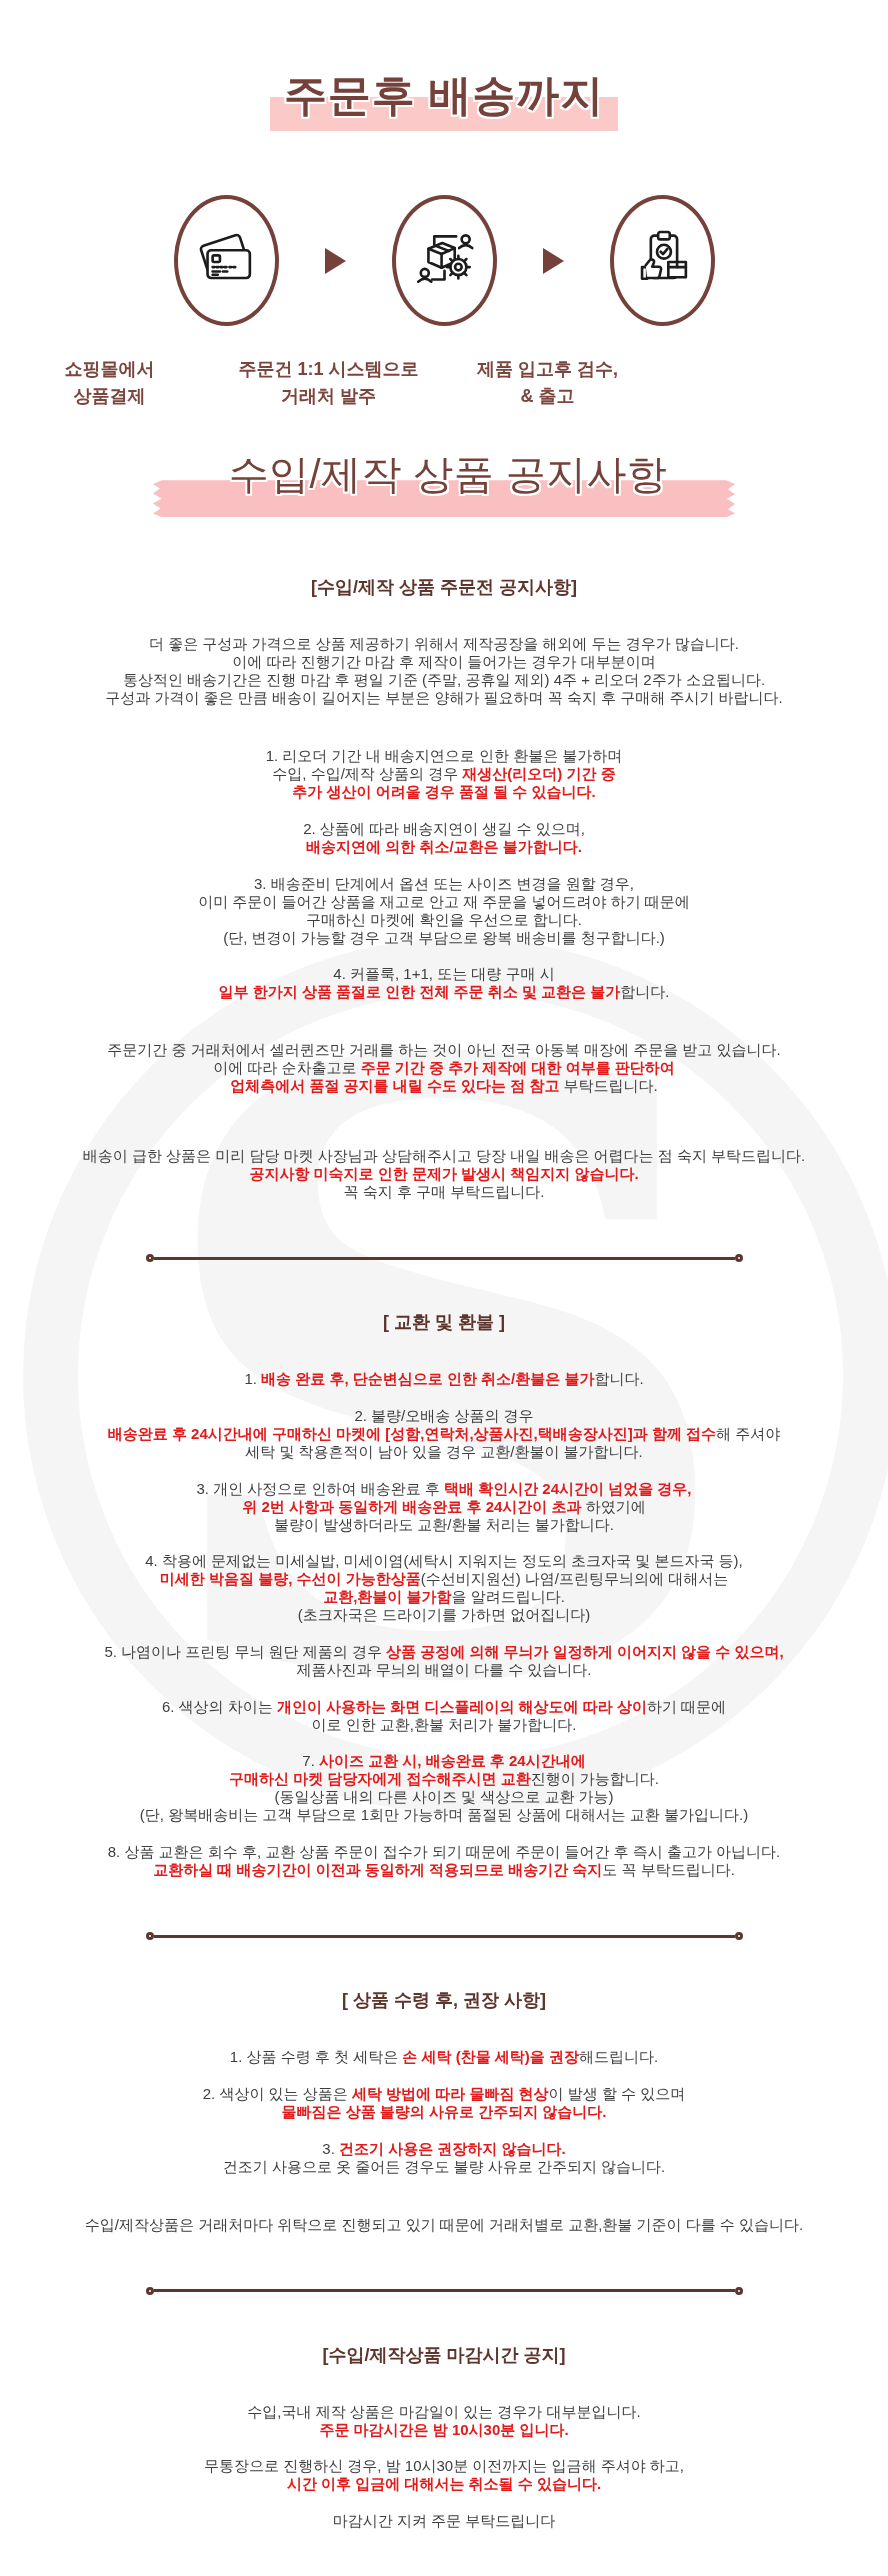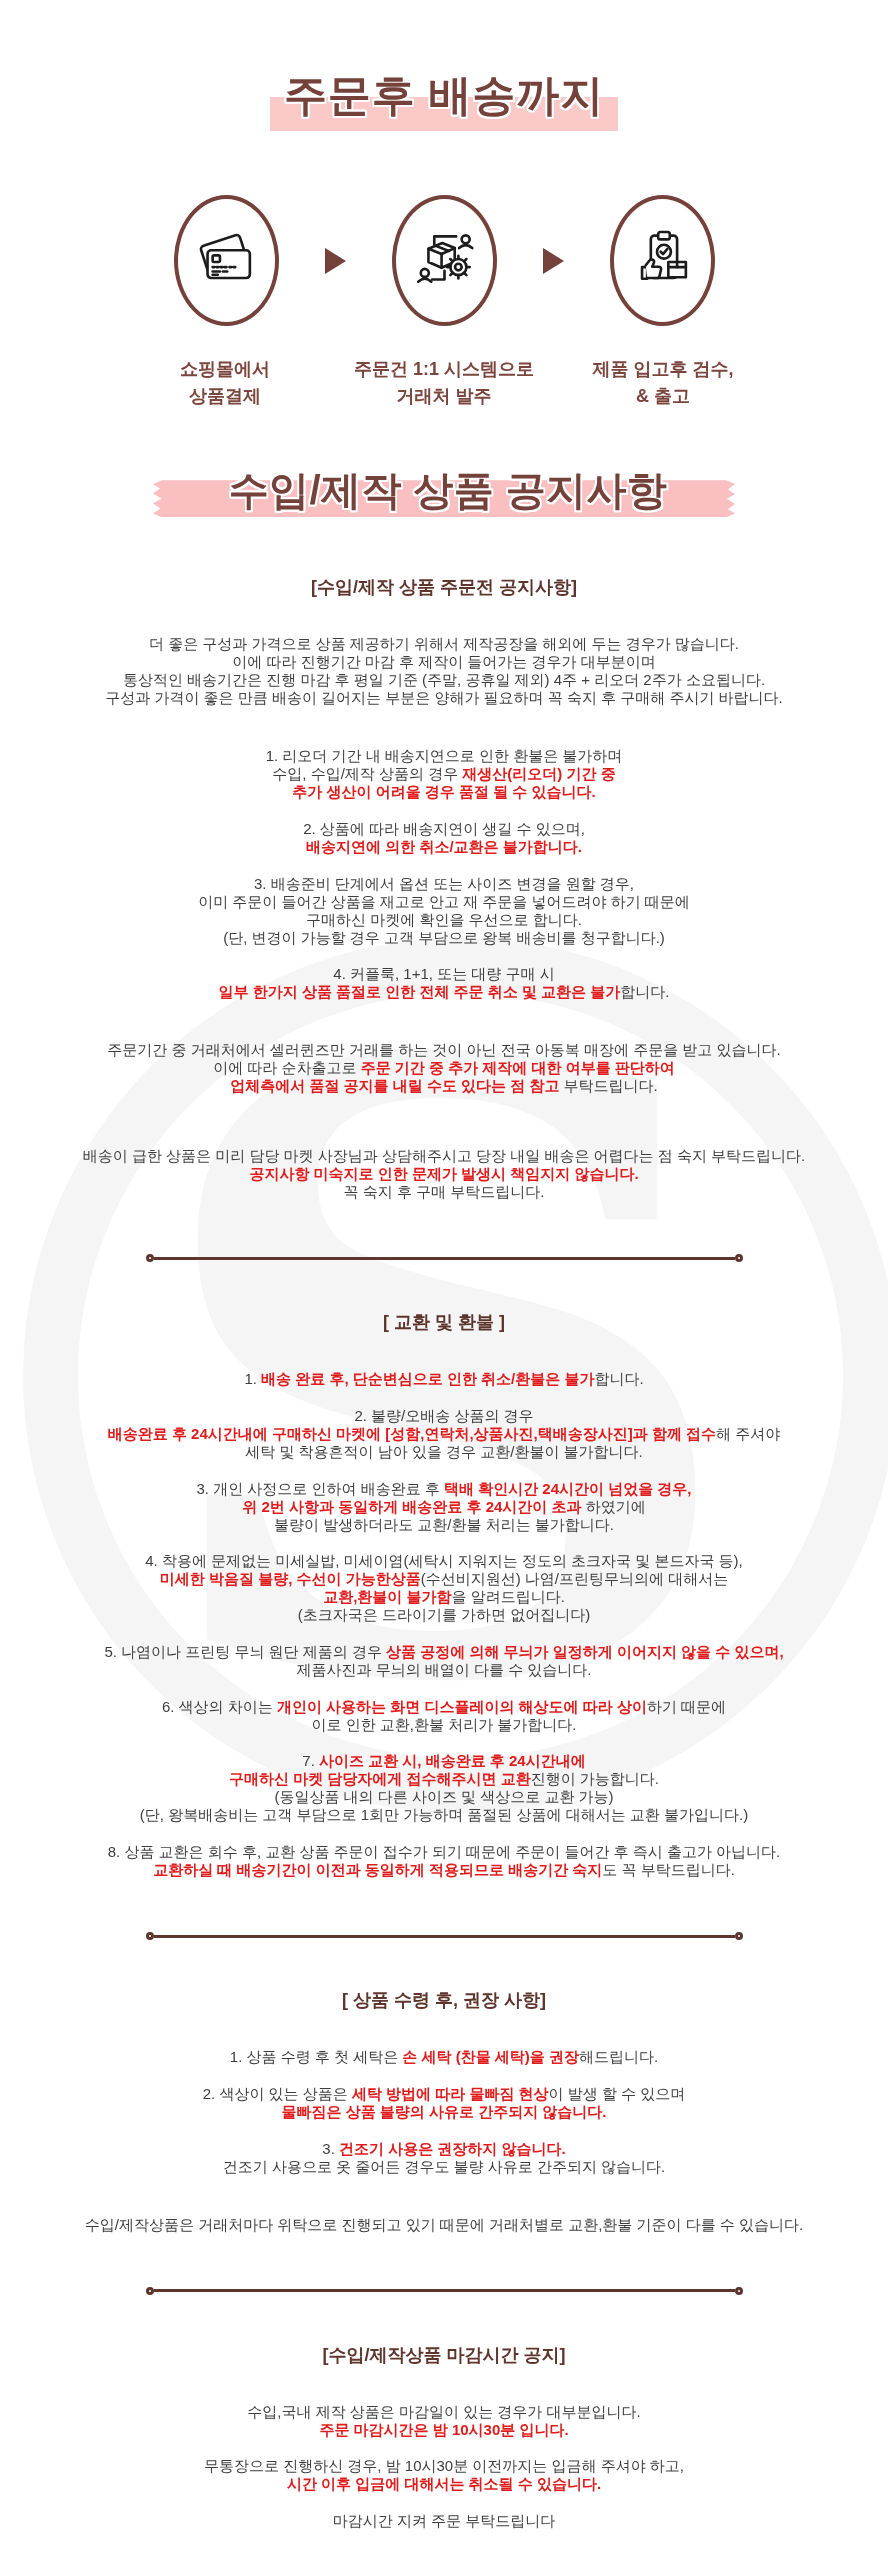--- a/index.html
+++ b/index.html
@@ -34,29 +34,29 @@
     text-shadow:1.8px 1.8px 0 #fff,-1.8px 1.8px 0 #fff,1.8px -1.8px 0 #fff,-1.8px -1.8px 0 #fff,
                 0 1.8px 0 #fff,0 -1.8px 0 #fff,1.8px 0 0 #fff,-1.8px 0 0 #fff;
   }
   .hl-band{display:inline-block;padding:3.6px 14px 12.4px;
     background:linear-gradient(to bottom,transparent 46%,var(--pinkhl) 46%,var(--pinkhl) 100%);}
   .steps{margin-top:64px;display:flex;justify-content:center;align-items:center;}
   .circle{width:105px;height:131px;border:4.4px solid var(--maroon);border-radius:50%;
     display:flex;align-items:center;justify-content:center;background:#fff;}
   .arrow{width:0;height:0;border-top:13.3px solid transparent;border-bottom:13.3px solid transparent;
     border-left:21px solid var(--maroon);margin:0 46px;}
-  .step-labels{margin-top:30px;display:flex;justify-content:center;}
+  .step-labels{margin-top:30px;display:flex;justify-content:flex-start;}
   .slabel{width:219px;text-align:center;font-size:18px;font-weight:bold;color:var(--label);line-height:1.5;}
   
   .ribbon-wrap{position:relative;margin-top:41px;height:76px;}
   .ribbon-band{position:absolute;left:153px;right:153px;top:29px;height:37px;background:var(--pinkrb);
     clip-path:polygon(1.5% 0%,98.5% 0%,100% 10%,98.8% 24%,100% 38%,98.6% 50%,100% 64%,98.8% 78%,100% 90%,
                       98.5% 100%,1.5% 100%,0% 90%,1.3% 76%,0% 62%,1.5% 50%,0% 36%,1.2% 22%,0% 10%);}
-  h2.title2{position:absolute;left:0;right:0;top:0;margin:16px;text-align:center;
-    font-size:40px;font-weight:bold;color:var(--maroon);letter-spacing:0.4px;line-height:1.15;padding-left:8px;}
+  h2.title2{position:absolute;left:0;right:0;top:0;margin:0;text-align:center;
+    font-size:40px;font-weight:normal;color:var(--maroon);letter-spacing:0.4px;line-height:1.15;padding-left:8px;}
   
   #notice-sections{margin-top:16px;}
   .sec-header{text-align:center;font-size:18px;font-weight:bold;color:var(--header);margin:48px 0 36px;}
   .block{text-align:center;font-size:15px;line-height:18px;color:var(--body);margin:0 0 18.7px;}
   .block.lg{margin-top:40px;}
   .block.xl{margin-top:52px;}
   .s-r{color:var(--red);font-weight:bold;}
   .divider{display:flex;align-items:center;width:597px;margin:53px auto 0;}
   .ring{width:8px;height:8px;border:3.1px solid var(--divider);border-radius:50%;background:#fff;flex:0 0 auto;}
   .bar{flex:1;height:3.1px;background:var(--divider);}

